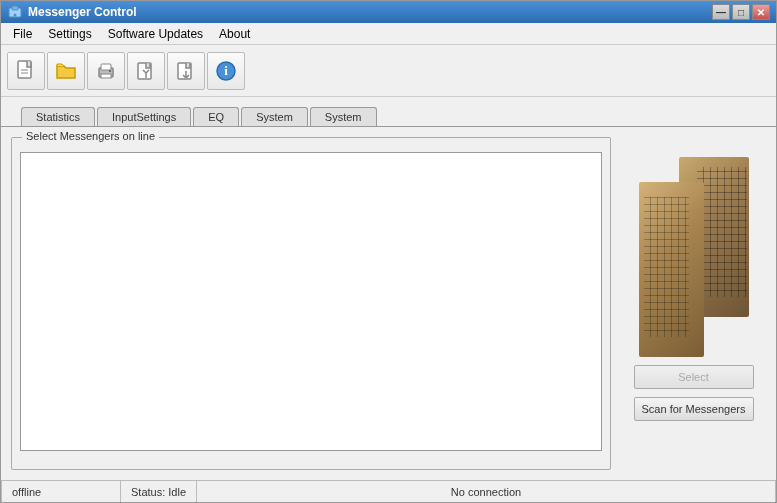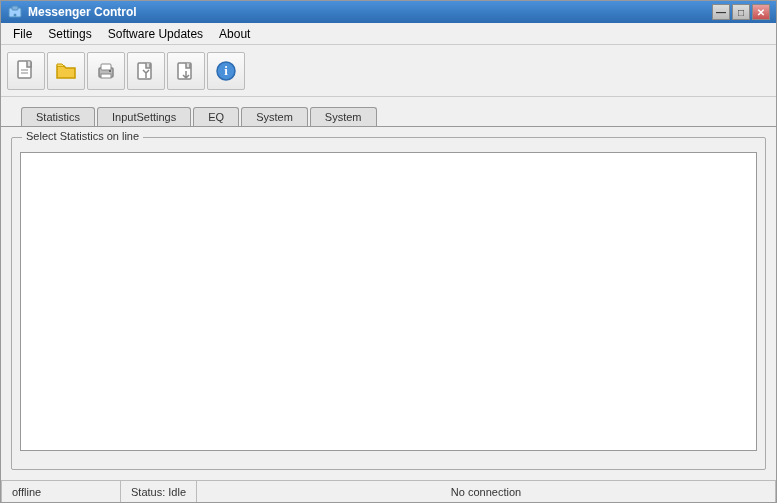--- a/index.html
+++ b/index.html
@@ -408,24 +408,41 @@
     <div class="tab">InputSettings</div>
     <div class="tab">EQ</div>
     <div class="tab">System</div>
     <div class="tab">System</div>
   </div>
 
   <div class="content">
     <div class="connection-panel">
 
       <div class="group-box">
-        <span class="group-box-legend">Select Statistics on line</span>
+        <span class="group-box-legend">Select Messengers on line</span>
         <div class="messenger-list"></div>
       </div>
 
+      <div class="right-panel">
+
+        <div class="server-image">
+          <div class="server-towers">
+            <div class="tower-back">
+              <div class="tower-back-grid"></div>
+            </div>
+            <div class="tower-front">
+              <div class="tower-front-grid"></div>
+            </div>
+          </div>
+        </div>
+
+        <button class="action-btn disabled" disabled="">Select</button>
+
+        <button class="action-btn">Scan for Messengers</button>
+      </div>
 
     </div>
   </div>
 
   <div class="statusbar">
     <div class="status-item">offline</div>
     <div class="status-item">Status: Idle</div>
     <div class="status-item center">No connection</div>
   </div>
 

